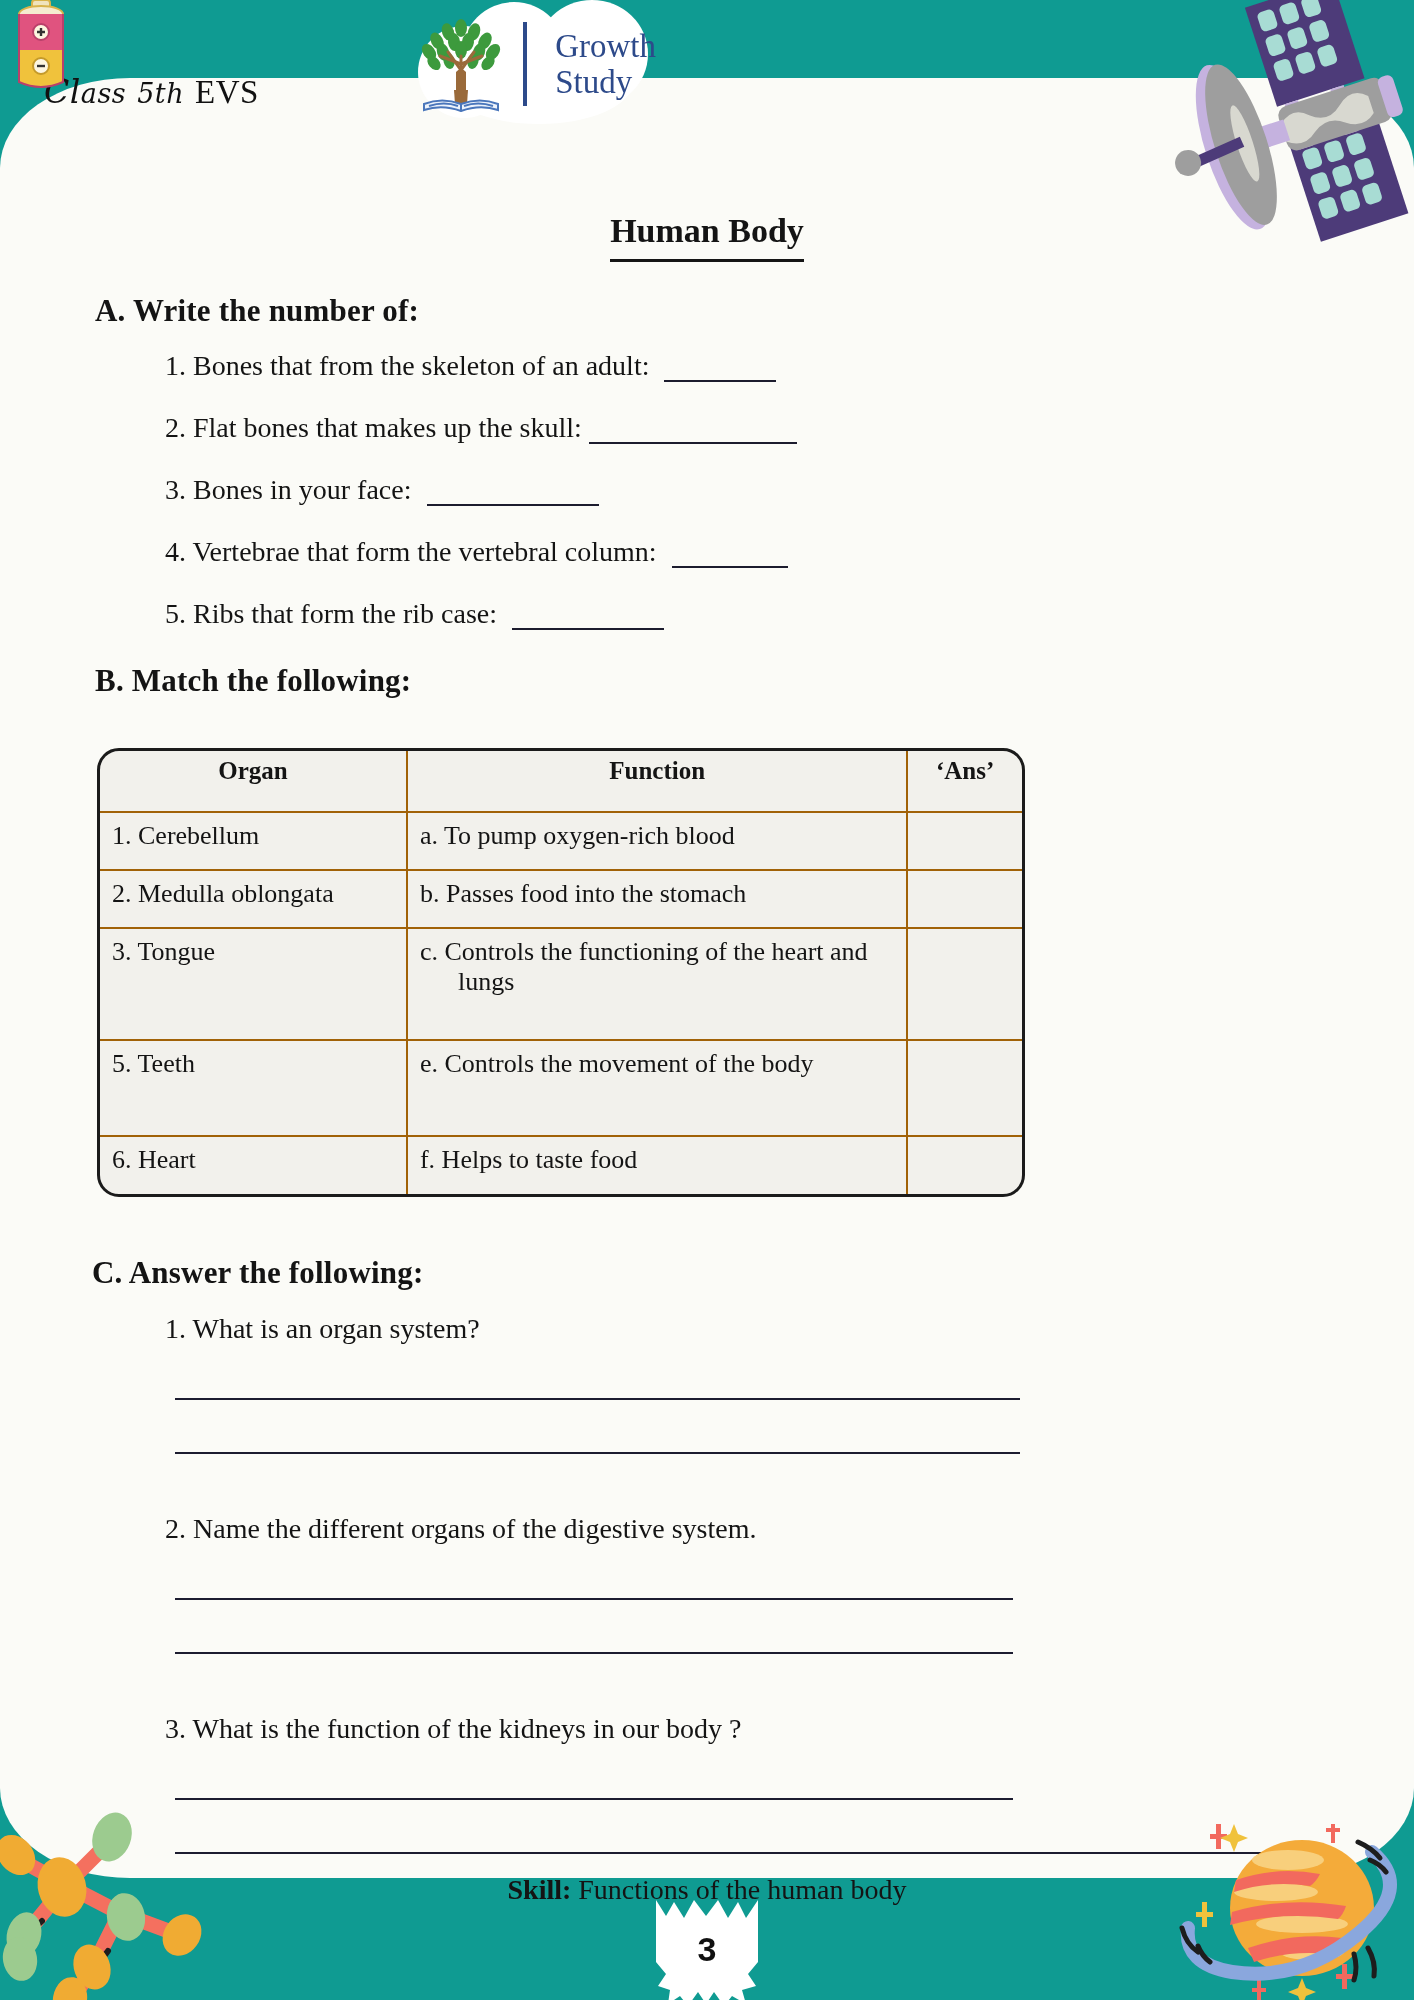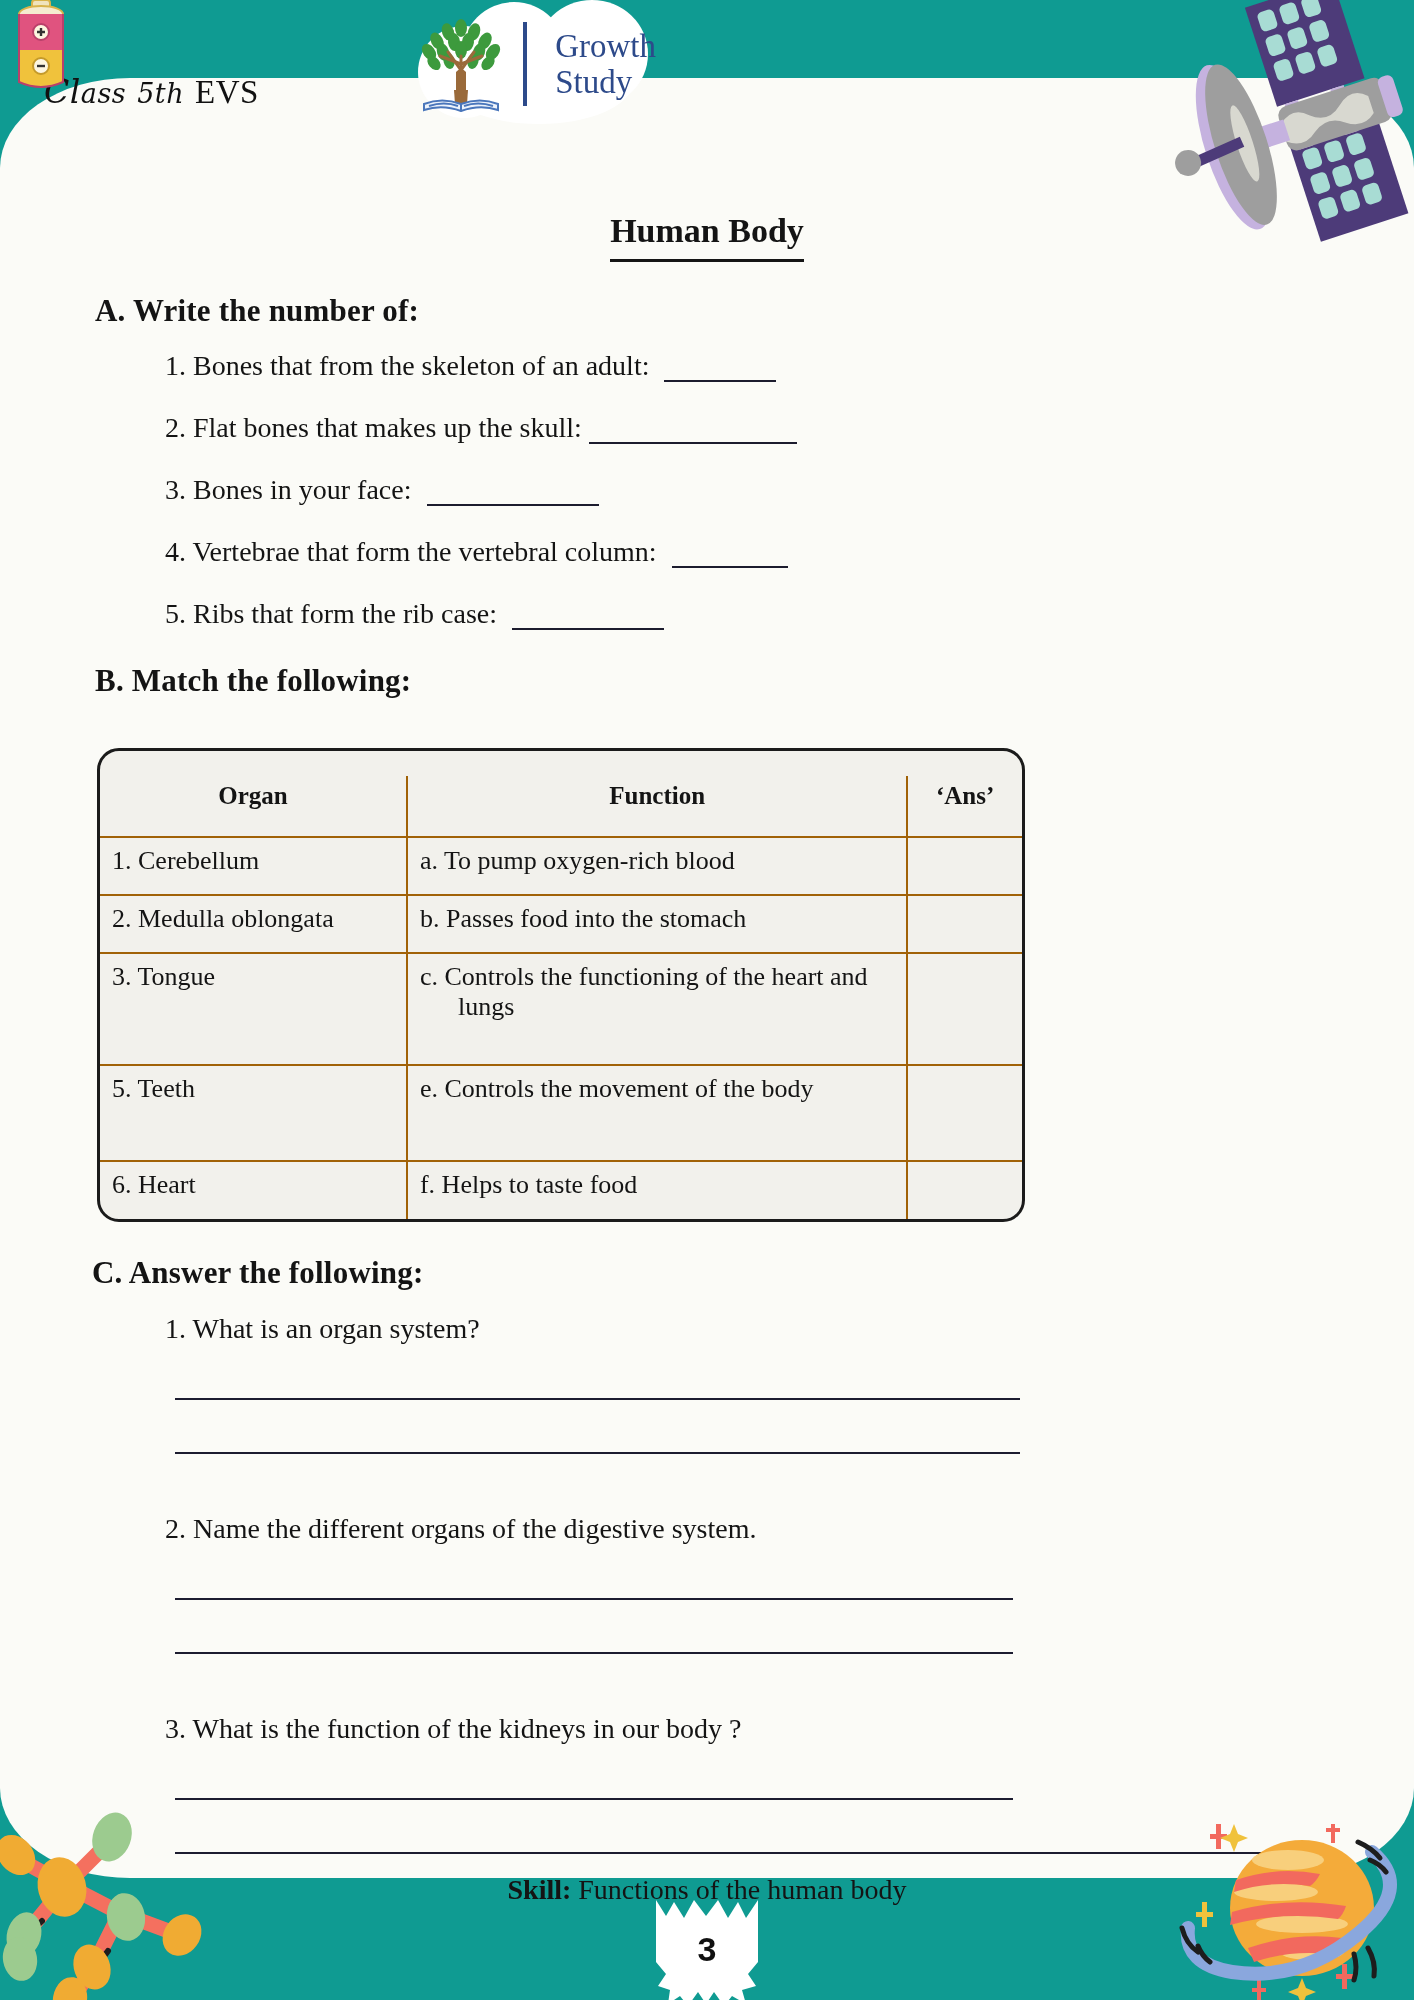--- a/index.html
+++ b/index.html
@@ -152,21 +152,20 @@
     width: 922px;
     border: 3px solid #1b1b1b;
     border-radius: 22px;
     overflow: hidden;
     background: #f2f1ec;
   }
   #match-table table {
     border-collapse: collapse;
     width: 100%;
     font-family: "Liberation Serif", serif;
-    margin-top: 25px;
   }
   #match-table th, #match-table td {
     border: 2px solid #a16207;
     padding: 0;
     vertical-align: top;
   }
   #match-table th {
     font-size: 25px;
     font-weight: bold;
     text-align: center;

